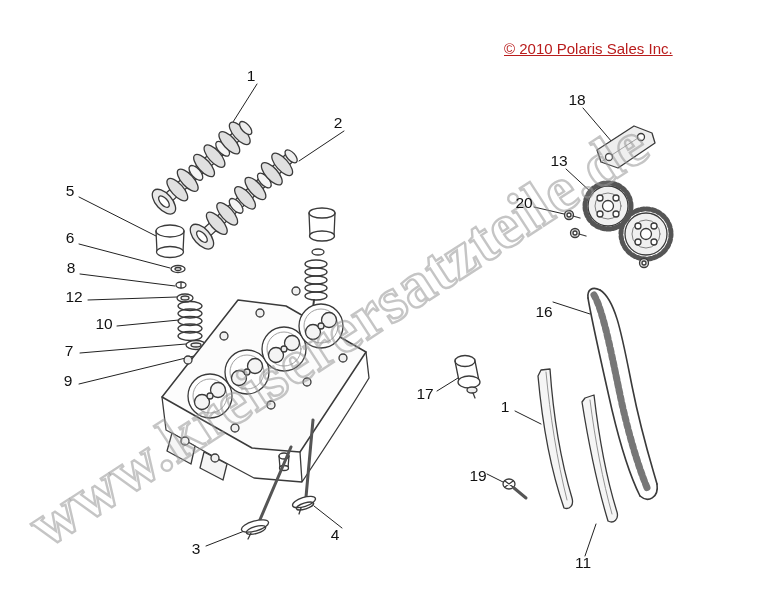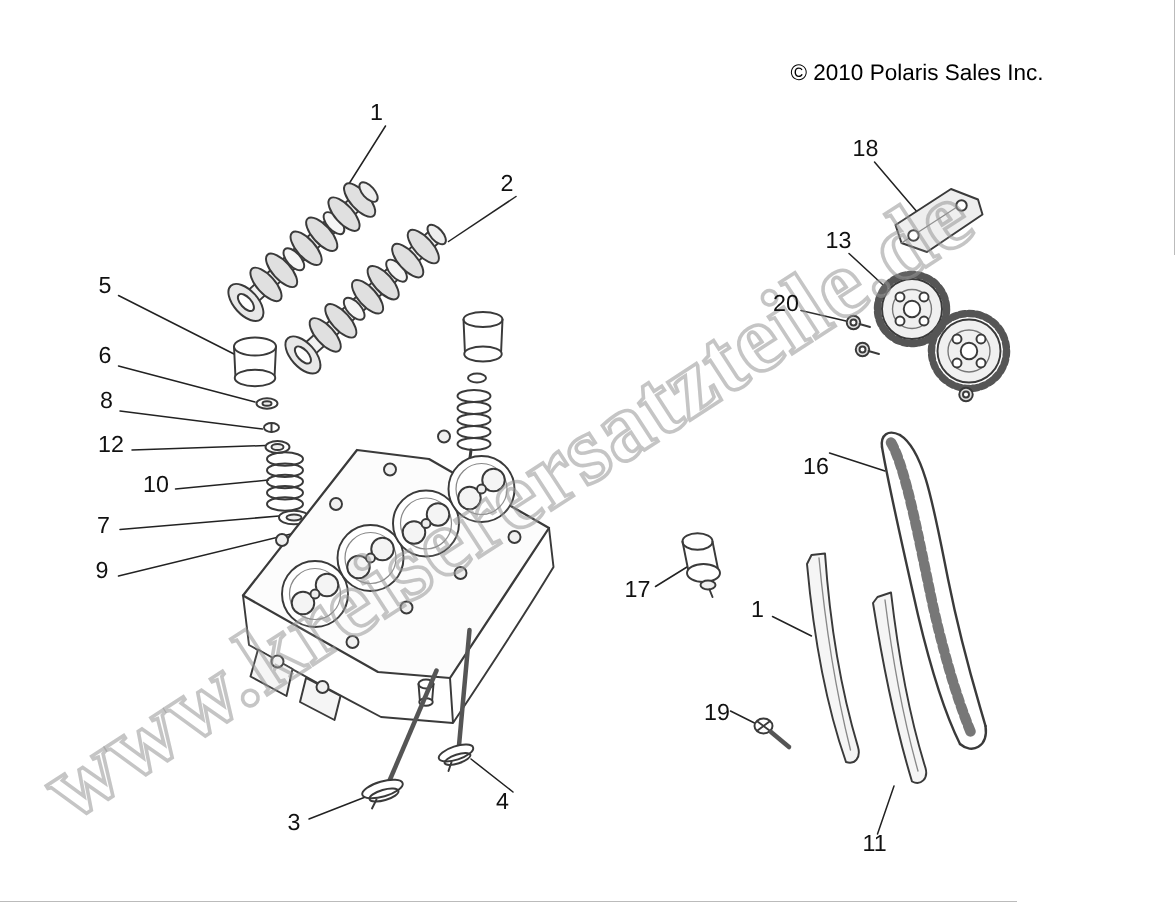--- a/index.html
+++ b/index.html
@@ -7,22 +7,22 @@
     position:relative;width:783px;height:601px;background:#ffffff;
     overflow:hidden;font-family:"Liberation Sans",sans-serif;margin:0 auto;
   }
   svg.art{position:absolute;left:0;top:0;}
   .callout{
     position:absolute;transform:translate(-50%,-50%);
     font:15.5px "Liberation Sans",sans-serif;color:#111;
     user-select:none;pointer-events:none;
   }
   .copyright{
-    position:absolute;left:527px;top:40px;
-    font:15px "Liberation Sans",sans-serif;color:#000000;white-space:nowrap;
+    position:absolute;left:504px;top:40px;
+    font:15px "Liberation Sans",sans-serif;color:#b91c1c;white-space:nowrap;text-decoration:underline;
   }
   .watermark{
     position:absolute;left:15px;top:500px;
     transform:rotate(-33deg);transform-origin:0 0;
     font:bold 64px "Liberation Serif",serif;letter-spacing:1px;
     white-space:nowrap;color:rgba(255,255,255,0.08);
     -webkit-text-stroke:2.4px rgba(150,150,150,0.55);
     pointer-events:none;
   }
 </style>

